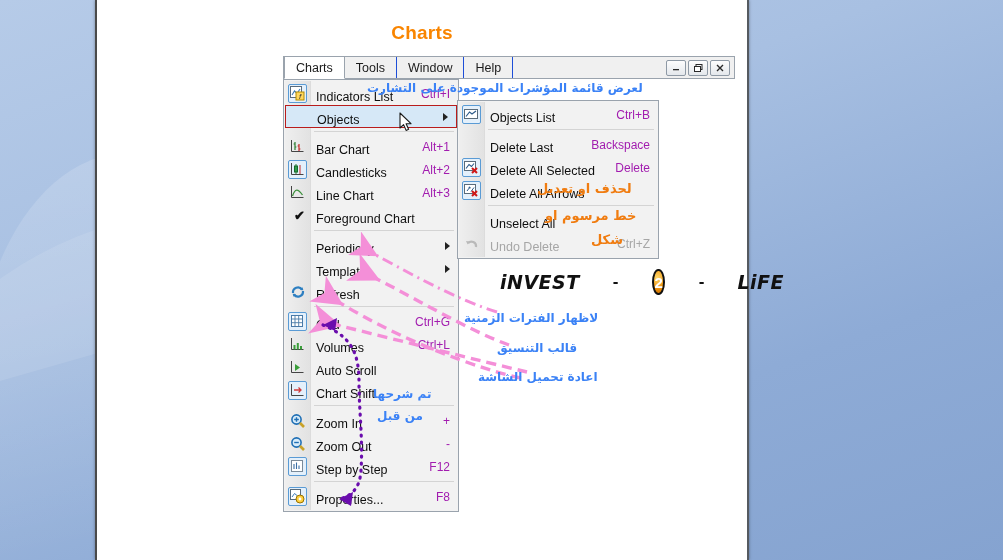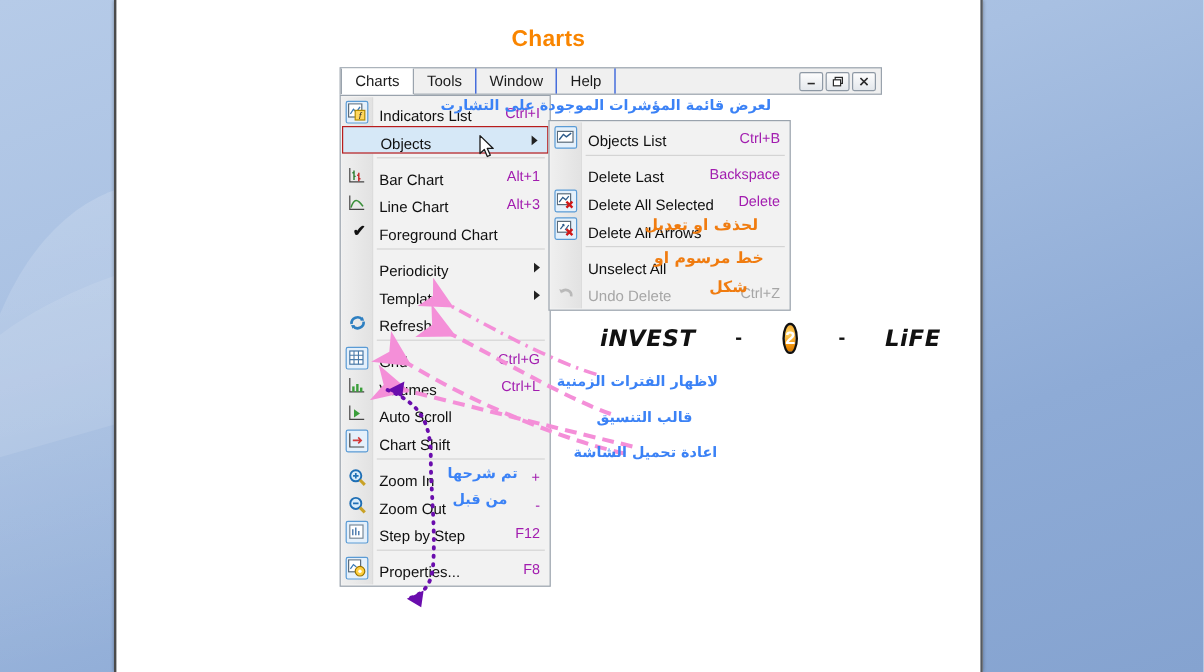--- a/index.html
+++ b/index.html
@@ -25,21 +25,21 @@
     position: absolute; left:-90px; top:230px; width:380px; height:120px;
     background: rgba(255,255,255,0.10);
     border-radius: 60% 40% 0 0 / 100% 80% 0 0;
     transform: rotate(-16deg);
     pointer-events:none;
   }
 
   
   .page {
     position: absolute;
-    left: 95px; top: 0; width: 724px; height: 560px;
+    left: 95px; top: 0; width: 654px; height: 560px;
     background: #ffffff;
     border-left: 2px solid #4a4a4a;
     border-right: 2px solid #555a60;
     box-shadow: 0 0 3px rgba(0,0,0,0.35);
   }
 
   .page-title {
     position: absolute;
     left: 0; right: 0; top: 22px;
     text-align: center;
@@ -257,20 +257,32 @@
         <svg width="15" height="15" viewBox="0 0 15 15">
           <path d="M1.5,1 L1.5,12.5 L13.5,12.5" stroke="#444" fill="none" stroke-width="1"></path>
           <path d="M5,3 L5,11 M3.6,5 L5,5 M5,8 L6.4,8" stroke="#2e7d32" stroke-width="1.2"></path>
           <path d="M9,5 L9,12 M7.6,7 L9,7 M9,10 L10.4,10" stroke="#c62828" stroke-width="1.2"></path>
         </svg>
       </span>
       <span class="label">Bar Chart</span>
       <span class="accel">Alt+1</span>
     </div>
 
+    <div class="mi">
+      <span class="ico framed">
+        <svg width="15" height="15" viewBox="0 0 15 15">
+          <path d="M1.5,1 L1.5,12.5 L13.5,12.5" stroke="#444" fill="none" stroke-width="1"></path>
+          <path d="M6,2 L6,12" stroke="#2e7d32" stroke-width="1"></path>
+          <rect x="4.5" y="4" width="3" height="6" fill="#2e9e4a" stroke="#14692c"></rect>
+          <path d="M10,3 L10,12" stroke="#c62828" stroke-width="1"></path>
+        </svg>
+      </span>
+      <span class="label">Candlesticks</span>
+      <span class="accel">Alt+2</span>
+    </div>
 
     <div class="mi">
       <span class="ico">
         <svg width="15" height="15" viewBox="0 0 15 15">
           <path d="M1.5,1 L1.5,12.5 L13.5,12.5" stroke="#444" fill="none" stroke-width="1"></path>
           <path d="M2.5,11 C5,3 8,3.5 12.5,10" stroke="#3a8f3a" fill="none" stroke-width="1.3"></path>
         </svg>
       </span>
       <span class="label">Line Chart</span>
       <span class="accel">Alt+3</span>

